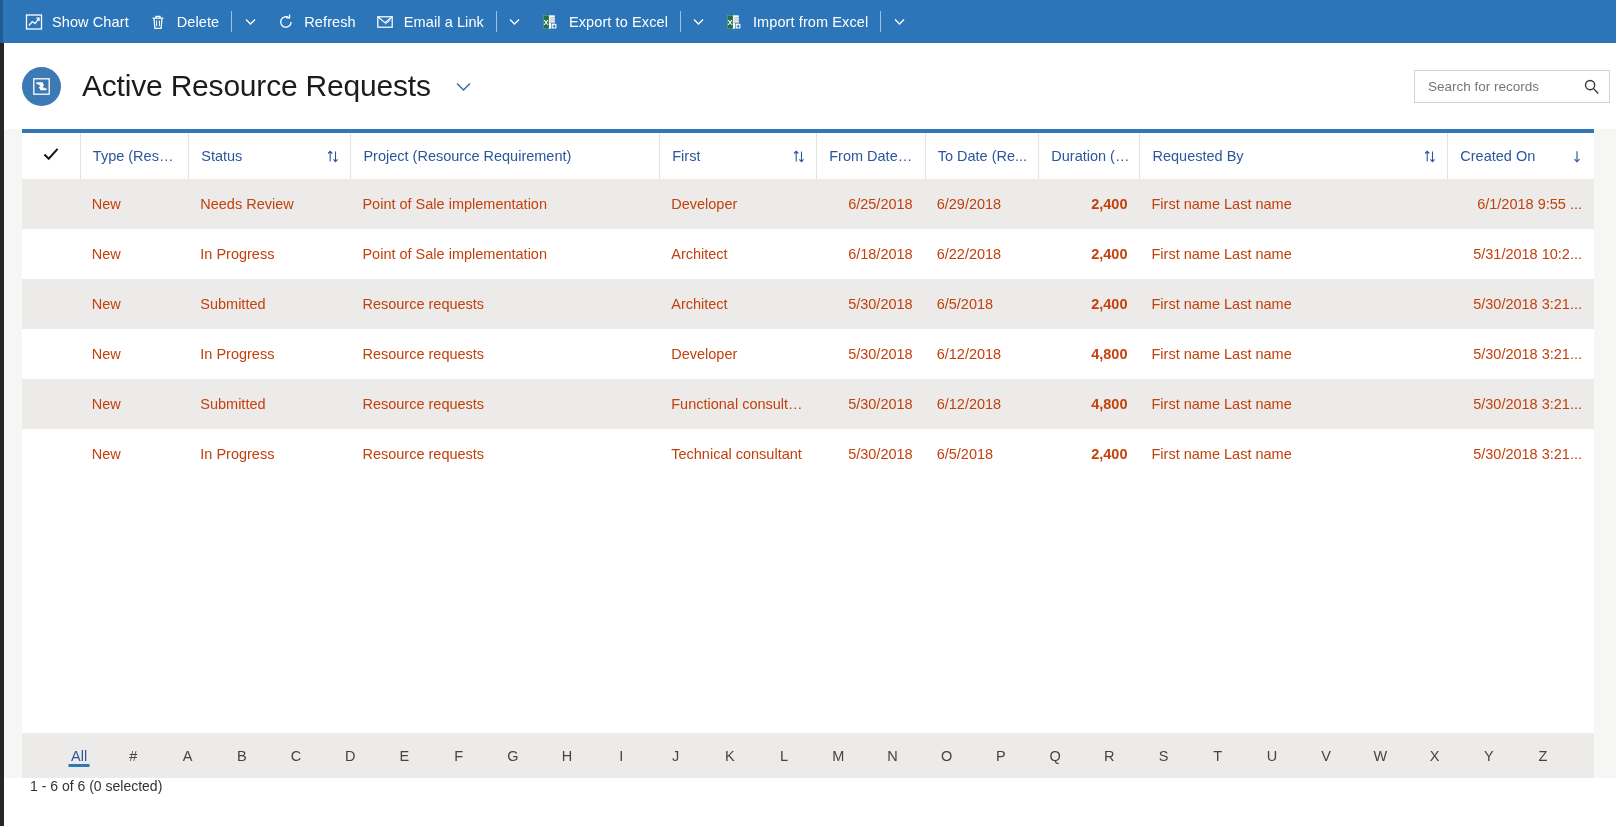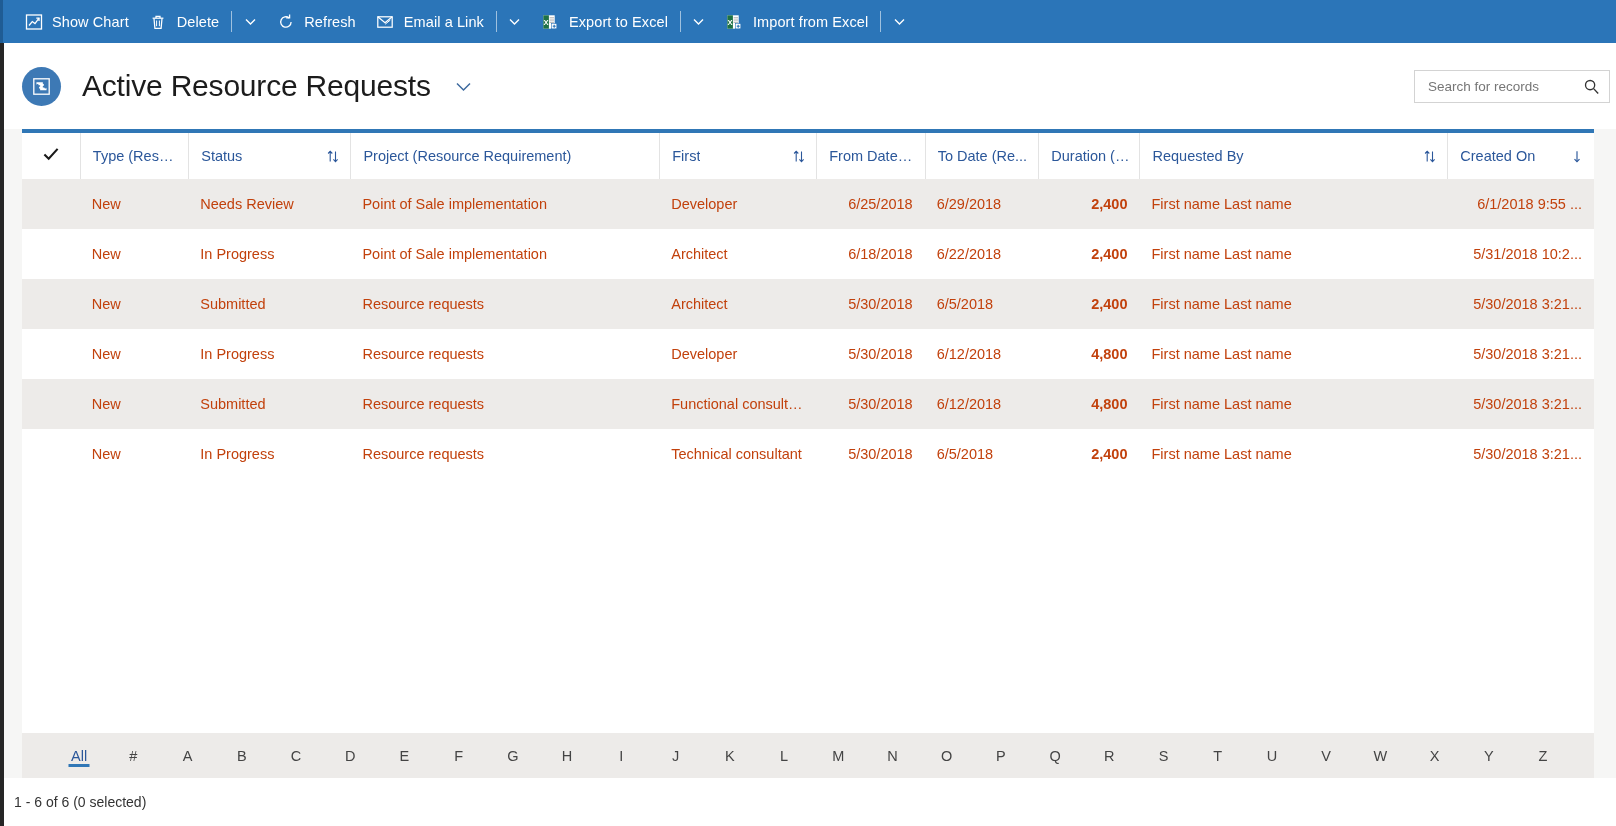--- a/index.html
+++ b/index.html
@@ -249,22 +249,22 @@
     height: 3px;
     background: #3077b6;
   }
 
   
   .footer {
     height: 48px;
     min-height: 48px;
     background: #ffffff;
     display: flex;
-    align-items: center;
-    padding-left: 14px;
+    align-items: flex-start;
+    padding-left: 30px;
   }
   .footer-txt {
     font-size: 14px;
     color: #333333;
   }
   .edge-left {
     position: absolute;
     left: 0; top: 43px; bottom: 0;
     width: 4px;
     background: #262626;

